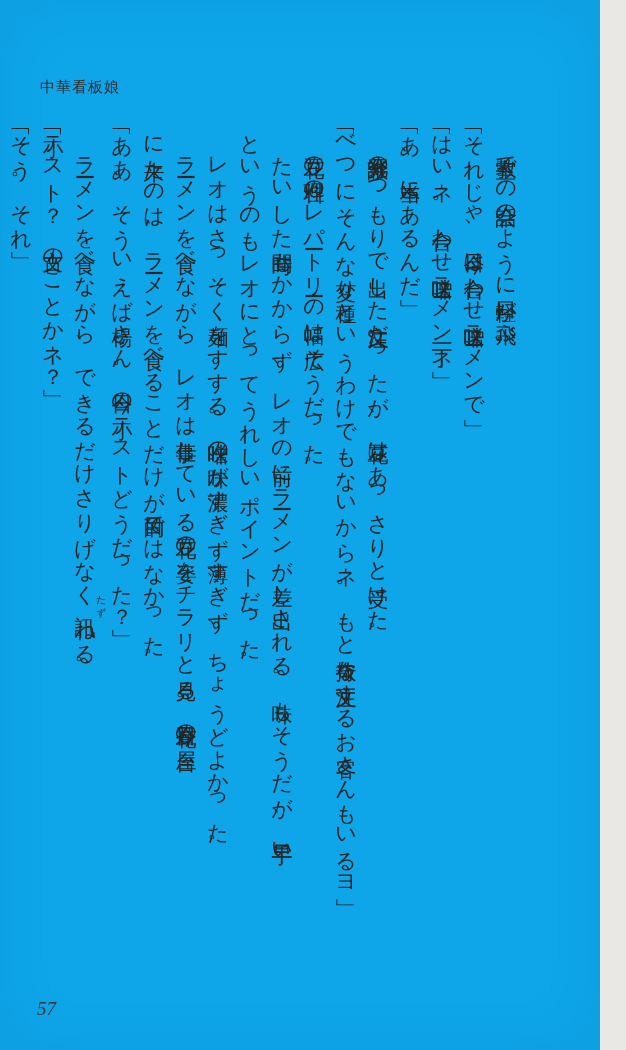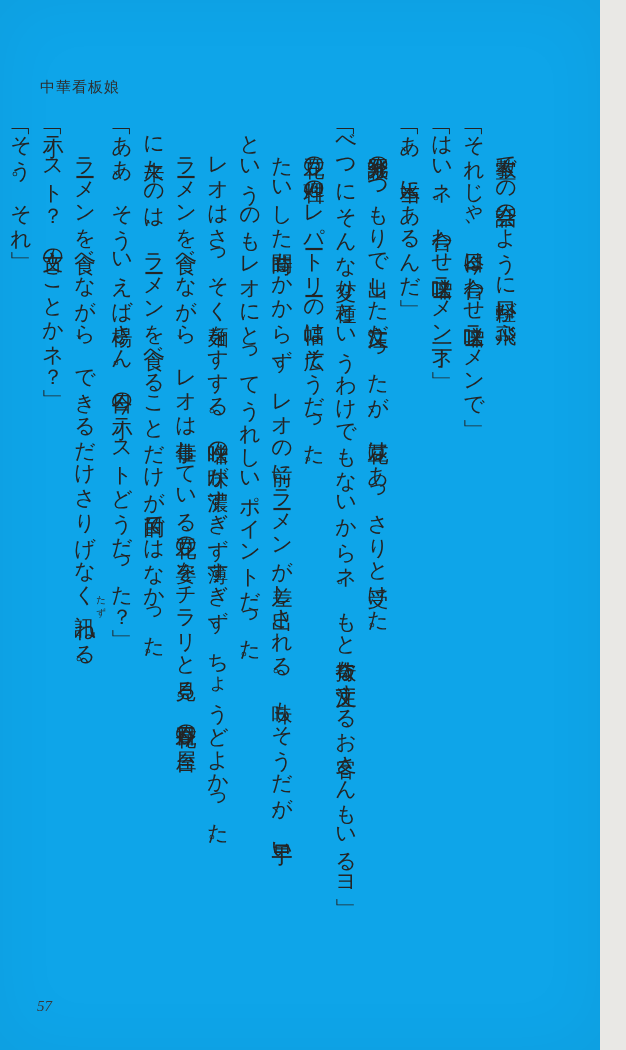--- a/index.html
+++ b/index.html
@@ -15,21 +15,21 @@
     box-shadow:inset 0 0 70px rgba(0,0,0,0.045);
     pointer-events:none;
   }
   .running-title{
     position:absolute;left:40px;top:78px;
     font-size:15px;letter-spacing:1px;color:#2e2e2e;
     white-space:nowrap;
   }
   .page-number{
     position:absolute;left:37px;top:998px;
-    font-size:15px;font-style:italic;color:#3a3a3a;
+    font-size:19px;font-style:italic;color:#3a3a3a;
   }
   .text-block{
     position:absolute;top:121px;right:78px;height:868px;
     writing-mode:vertical-rl;
     text-orientation:mixed;
     font-size:21px;line-height:32px;
     color:#242424;
     letter-spacing:0;
   }
   .text-block .line{margin:0;padding:0;}

